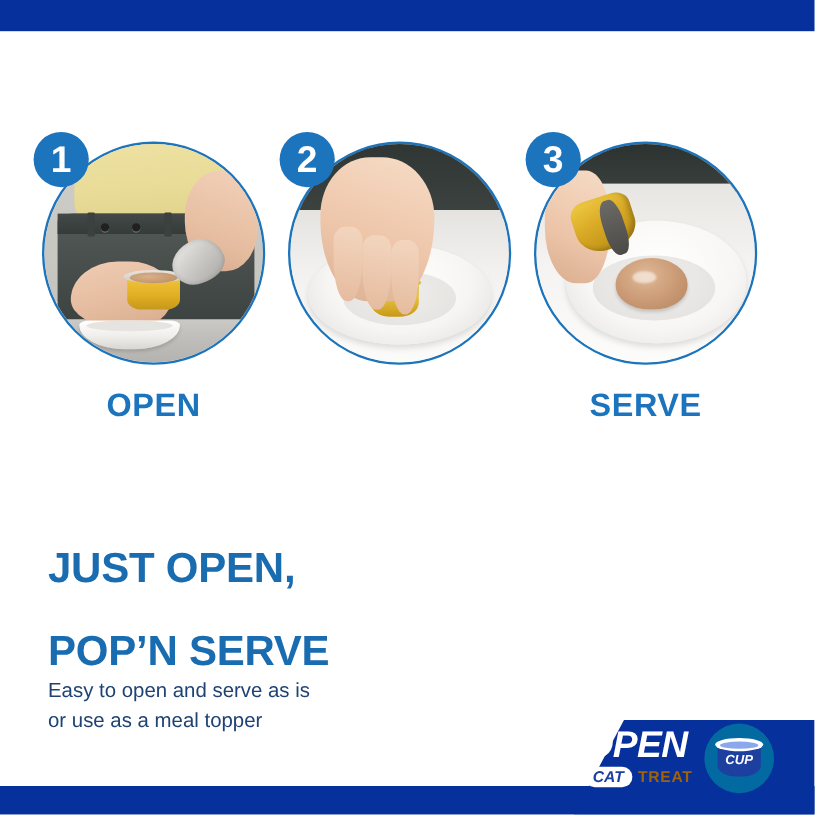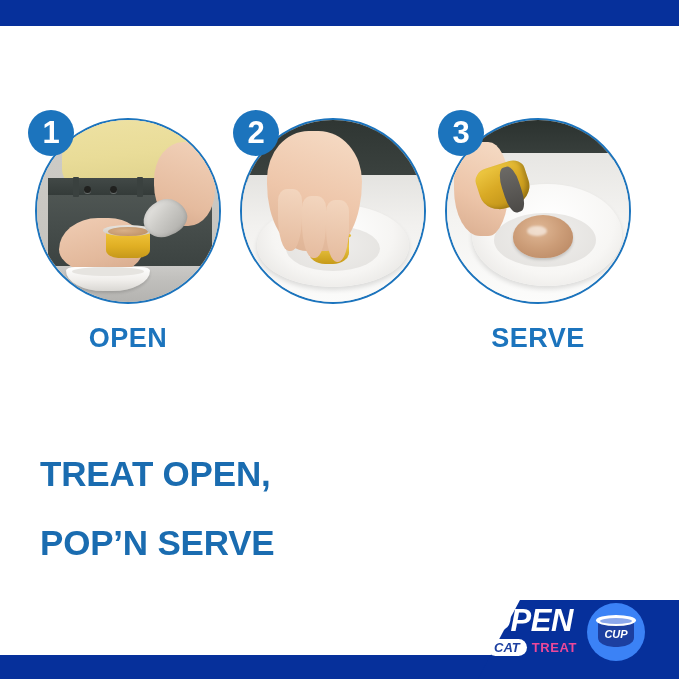--- a/index.html
+++ b/index.html
@@ -350,35 +350,35 @@
     color: #1c3fa0;
     font-size: 13px;
     font-weight: bold;
     font-style: italic;
     padding: 2px 7px 2px 7px;
     border-radius: 9px;
     line-height: 1;
     font-family: "Liberation Sans", sans-serif;
   }
   .logo-treat {
-    color: #ec4899;
+    color: #a16207;
     font-size: 13px;
     font-weight: bold;
     letter-spacing: .6px;
     line-height: 1;
     font-family: "Liberation Sans", sans-serif;
   }
   .logo-badge {
     position: absolute;
     left: 100px;
     top: -2px;
     width: 58px;
     height: 58px;
     border-radius: 50%;
-    background: #3b82f6;
+    background: #0369a1;
   }
   .cup-icon {
     position: absolute;
     left: 9px;
     top: 12px;
     width: 40px;
     height: 33px;
   }
   .cup-body {
     position: absolute;
@@ -480,24 +480,28 @@
           <div class="s3-cup-lip"></div>
         </div>
       </div>
       <div class="badge">3</div>
       <div class="caption">SERVE</div>
     </div>
 
   </div>
 
   <div class="headline">
-    <span>TREAT OPEN,</span>
+    <span>JUST OPEN,</span>
     <span class="l2">POP’N SERVE</span>
   </div>
 
+  <div class="subtext">
+    <span>Easy to open and serve as is</span>
+    <span class="l2">or use as a meal topper</span>
+  </div>
 
   <div class="bottom-band"></div>
   <div class="band-ramp"></div>
 
   <div class="logo">
     <div class="logo-jelly">OPEN</div>
     <div class="logo-sub">
       <span class="logo-cat">CAT</span>
       <span class="logo-treat">TREAT</span>
     </div>

